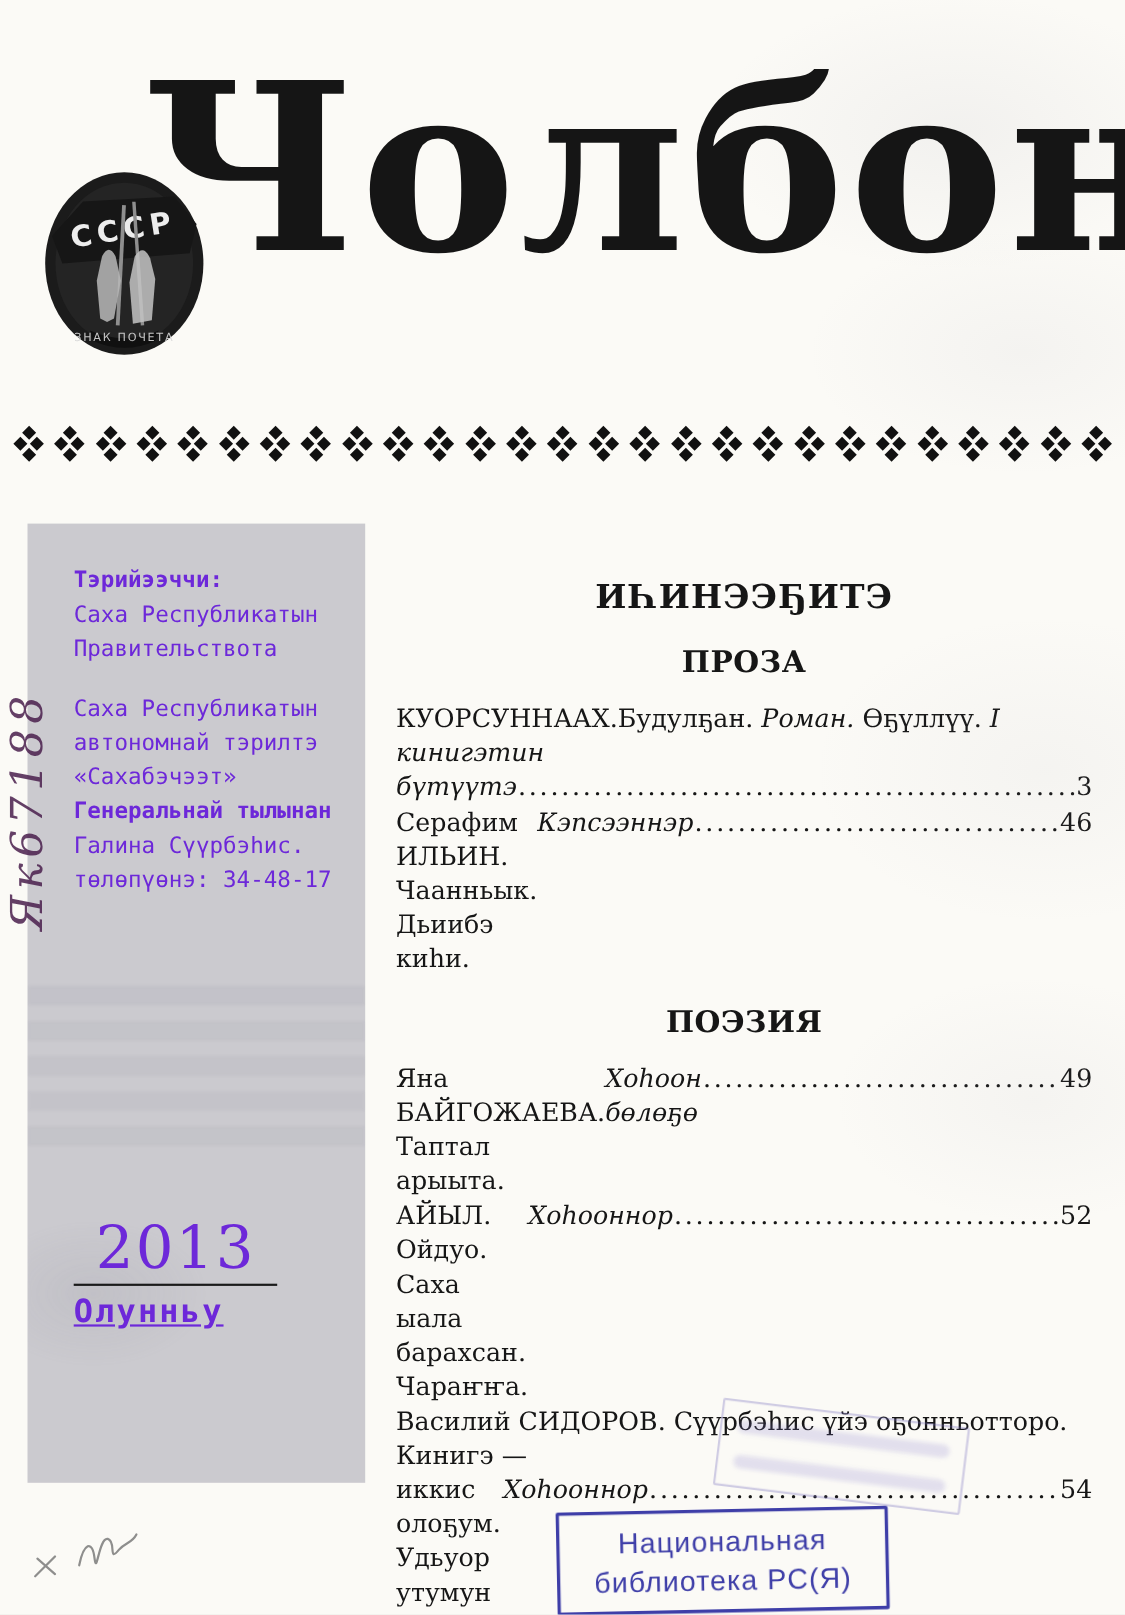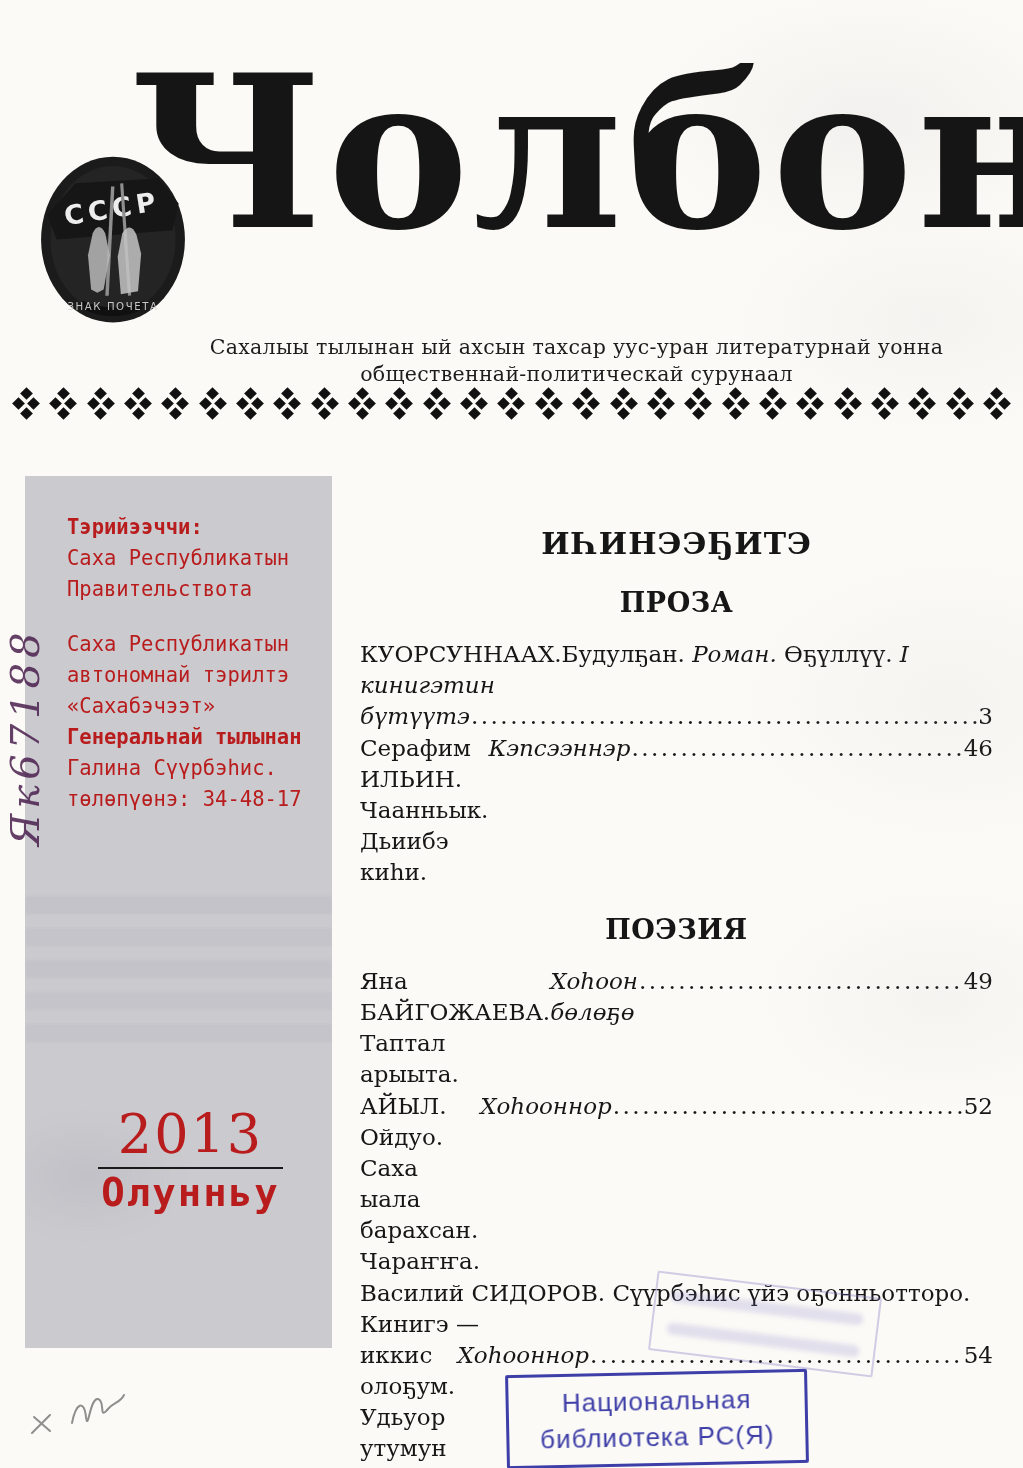--- a/index.html
+++ b/index.html
@@ -50,21 +50,21 @@
   .cl i:nth-child(3){left:15px;top:11px;}
   .cl i:nth-child(4){left:7.5px;top:21px;}
 
   
   .content{display:flex;align-items:flex-start;padding:0 30px 0 25px;}
   aside{
     position:relative;flex:none;width:307px;height:872px;
     background:#cbcacf;
     padding:36px 18px 0 42px;box-sizing:border-box;
     font-family:"DejaVu Sans Mono","DejaVu Sans",monospace;
-    font-size:20.5px;line-height:31px;color:#b91c1c;
+    font-size:20.5px;line-height:31px;color:#6d28d9;
     overflow:hidden;
   }
   
   aside::before{
     content:"";position:absolute;inset:0;pointer-events:none;opacity:.55;
     background:
       repeating-linear-gradient(180deg,
         transparent 0 420px,
         rgba(118,118,134,.16) 420px 438px,
         transparent 438px 452px,
@@ -76,27 +76,27 @@
         transparent 534px 548px,
         rgba(118,118,134,.14) 548px 566px,
         transparent 566px 640px),
       radial-gradient(140px 90px at 60px 700px, rgba(118,118,134,.20), transparent 75%),
       radial-gradient(200px 120px at 180px 980px, rgba(118,118,134,.16), transparent 75%);
     filter:blur(1.5px);
   }
   aside .lbl{font-weight:bold;font-style:normal;}
   aside .val{}
   .gap1{height:24px;}
-  .year-block{margin-top:292px;text-align:center;position:relative;}
+  .year-block{margin-top:292px;text-align:left;position:relative;text-decoration:underline;}
   .year{
     display:inline-block;font-family:"DejaVu Serif",serif;font-style:normal;
     font-size:54px;line-height:56px;letter-spacing:2px;
     border-bottom:2.5px solid #1a1a1a;padding:0 20px 4px;
   }
-  .month{font-weight:bold;font-size:39px;letter-spacing:2px;margin-top:8px;font-style:normal;}
+  .month{font-weight:bold;font-size:29px;letter-spacing:2px;margin-top:8px;font-style:normal;}
 
   main{flex:1;padding-left:28px;min-width:0;}
   .toc-title{
     text-align:center;font-weight:bold;font-size:30px;letter-spacing:1px;
     margin:50px 0 0;
   }
   .toc-heading{
     text-align:center;font-weight:bold;font-size:27px;letter-spacing:.5px;
     margin:26px 0 21px;
   }
@@ -152,24 +152,20 @@
         <text x="50" y="42" text-anchor="middle" fill="#ededed" font-family="DejaVu Sans, sans-serif" font-size="17" font-weight="bold" letter-spacing="3" transform="rotate(-9 50 40)">СССР</text>
         <rect x="47" y="22" width="2.2" height="70" fill="#8f8f8f" transform="rotate(3 48 55)"></rect>
         <rect x="57" y="20" width="2" height="72" fill="#8f8f8f" transform="rotate(-4 58 55)"></rect>
         <path d="M37,52 q4,-8 8,0 l3,14 -4,22 -4,2 -4,-2 -2,-22 Z" fill="#b9b9b9" opacity=".85"></path>
         <path d="M56,52 q5,-8 9,1 l3,12 -2,24 -11,2 -2,-24 Z" fill="#c4c4c4" opacity=".85"></path>
         <path d="M30,95 q20,9 40,0 l-2,6 q-18,8 -36,0 Z" fill="#101010"></path>
         <text x="50" y="101" text-anchor="middle" fill="#d8d8d8" font-size="6.5" font-family="DejaVu Sans, sans-serif" letter-spacing="1" opacity=".9">ЗНАК ПОЧЕТА</text>
       </svg>
     </div>
     <div class="mag-title">Чолбон</div>
-    <div class="subtitle">
-      <div>Сахалыы тылынан ый ахсын тахсар уус-уран литературнай уонна</div>
-      <div>общественнай-политическай сурунаал</div>
-    </div>
     <div class="ornament">
         <span class="cl">
           <i></i>
           <i></i>
           <i></i>
           <i></i>
         </span>
         <span class="cl">
           <i></i>
           <i></i>

